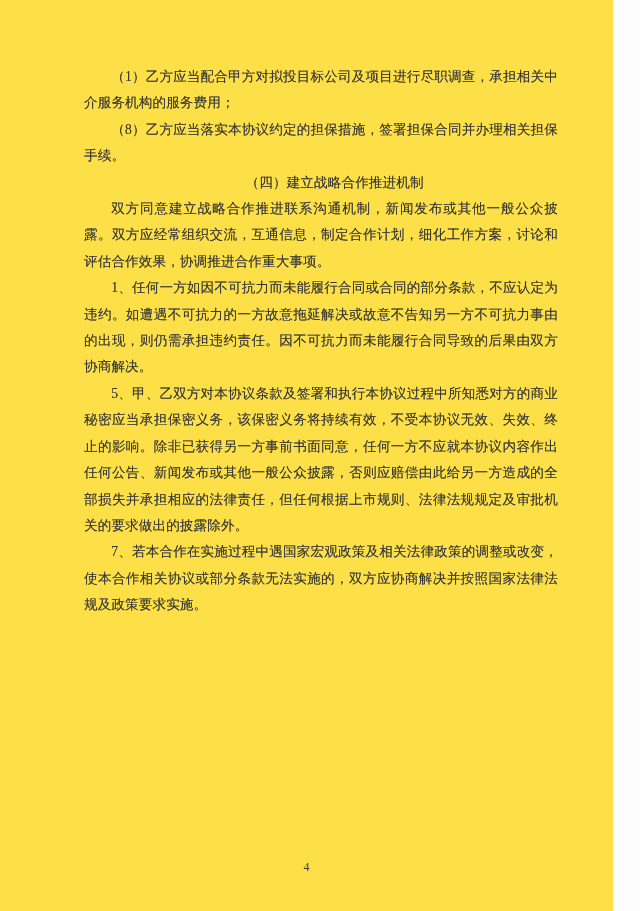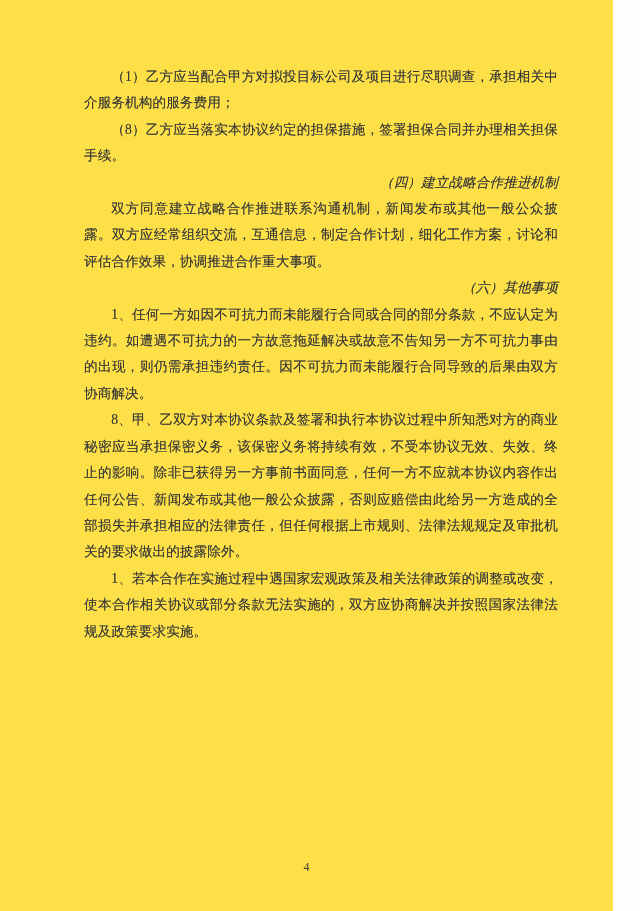--- a/index.html
+++ b/index.html
@@ -27,22 +27,21 @@
     margin: 0;
     font-size: 13.6px;
     line-height: 26.4px;
     letter-spacing: 0.1px;
     text-align: justify;
     text-indent: 2em;
     color: #373737;
     text-shadow: 0 0 0.4px rgba(60,60,60,0.55);
   }
   .para.heading {
-    text-align: right;
-    font-style: italic;
+    text-align: center;
   }
   .page-number {
     position: absolute;
     bottom: 36px;
     left: 0;
     right: 0;
     text-align: center;
     font-size: 12px;
     color: #3d3d3d;
     font-family: "Liberation Serif", "DejaVu Serif", serif;
@@ -50,19 +49,18 @@
 </style>
 </head>
 <body>
 
 <div class="page">
   <div class="content" id="paragraph-container">
       <p class="para">（1）乙方应当配合甲方对拟投目标公司及项目进行尽职调查，承担相关中介服务机构的服务费用；</p>
       <p class="para">（8）乙方应当落实本协议约定的担保措施，签署担保合同并办理相关担保手续。</p>
       <p class="para heading">（四）建立战略合作推进机制</p>
       <p class="para">双方同意建立战略合作推进联系沟通机制，新闻发布或其他一般公众披露。双方应经常组织交流，互通信息，制定合作计划，细化工作方案，讨论和评估合作效果，协调推进合作重大事项。</p>
-      <p class="para heading">（六）其他事项</p>
       <p class="para">1、任何一方如因不可抗力而未能履行合同或合同的部分条款，不应认定为违约。如遭遇不可抗力的一方故意拖延解决或故意不告知另一方不可抗力事由的出现，则仍需承担违约责任。因不可抗力而未能履行合同导致的后果由双方协商解决。</p>
-      <p class="para">8、甲、乙双方对本协议条款及签署和执行本协议过程中所知悉对方的商业秘密应当承担保密义务，该保密义务将持续有效，不受本协议无效、失效、终止的影响。除非已获得另一方事前书面同意，任何一方不应就本协议内容作出任何公告、新闻发布或其他一般公众披露，否则应赔偿由此给另一方造成的全部损失并承担相应的法律责任，但任何根据上市规则、法律法规规定及审批机关的要求做出的披露除外。</p>
-      <p class="para">1、若本合作在实施过程中遇国家宏观政策及相关法律政策的调整或改变，使本合作相关协议或部分条款无法实施的，双方应协商解决并按照国家法律法规及政策要求实施。</p>
+      <p class="para">5、甲、乙双方对本协议条款及签署和执行本协议过程中所知悉对方的商业秘密应当承担保密义务，该保密义务将持续有效，不受本协议无效、失效、终止的影响。除非已获得另一方事前书面同意，任何一方不应就本协议内容作出任何公告、新闻发布或其他一般公众披露，否则应赔偿由此给另一方造成的全部损失并承担相应的法律责任，但任何根据上市规则、法律法规规定及审批机关的要求做出的披露除外。</p>
+      <p class="para">7、若本合作在实施过程中遇国家宏观政策及相关法律政策的调整或改变，使本合作相关协议或部分条款无法实施的，双方应协商解决并按照国家法律法规及政策要求实施。</p>
     </div>
   <div class="page-number">4</div>
 </div>
 
 </body></html>

